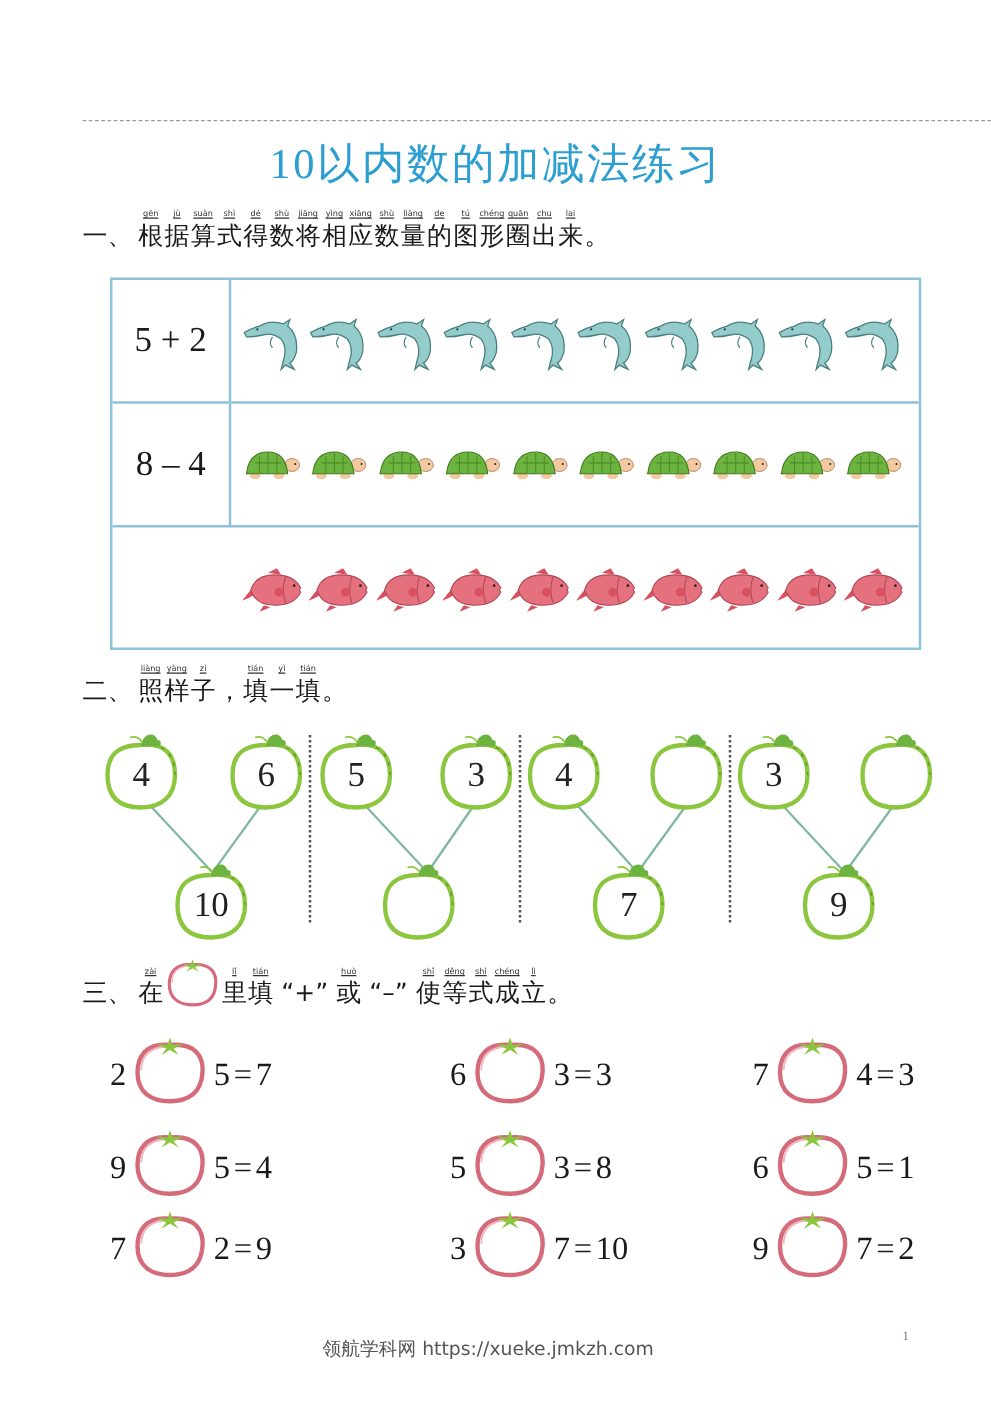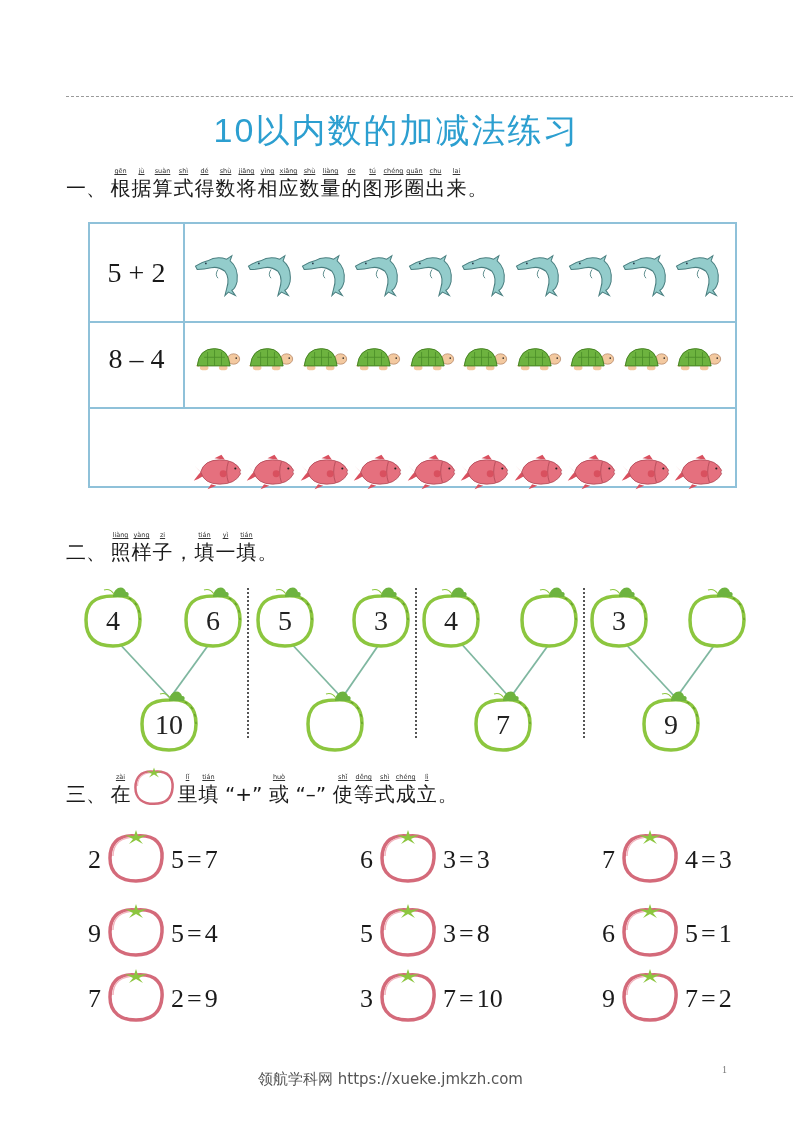--- a/index.html
+++ b/index.html
@@ -1,30 +1,30 @@
 <!DOCTYPE html>
 <html><head>
 <meta charset="utf-8">
 <style>
   html, body { margin: 0; padding: 0; background: #ffffff; }
   body { width: 793px; height: 1122px; position: relative; overflow: hidden;
          font-family: "DejaVu Sans", "Liberation Sans", sans-serif; color: #1a1a1a; }
   .dash-line { position: absolute; left: 66px; top: 96px; width: 727px; height: 0;
                border-top: 1px dashed #9a9a9a; }
   .title { position: absolute; left: 0; width: 793px; top: 108px; text-align: center;
-           font-size: 34px; color: #2c9fd0; letter-spacing: 2px; font-family: Liberation Sans, sans-serif; }
+           font-size: 34px; color: #2c9fd0; letter-spacing: 2px; font-family: Liberation Serif, serif; }
   .sec-head { position: absolute; left: 66px; font-size: 20px; color: #1a1a1a; white-space: nowrap; }
   .ruby-row { display: inline-flex; align-items: flex-end; }
   .rb { display: inline-flex; flex-direction: column; align-items: center; width: 21px; }
   .rb .py { font-size: 6.5px; color: #333; height: 10px; line-height: 10px; white-space: nowrap; text-decoration: underline; }
   .rb .ch { font-size: 20px; line-height: 24px; }
   .plain { font-size: 20px; line-height: 24px; display: inline-block; }
 
   
-  .tbl { position: absolute; left: 88px; top: 222px; width: 649px; height: 266px;
+  .tbl { position: absolute; left: 88px; top: 222px; width: 649px; height: 298px;
          border: 2px solid #8fc1d9; box-sizing: border-box; }
   .tbl-row { position: absolute; left: 0; width: 645px; height: 99px; border-bottom: 2px solid #8fc1d9; box-sizing: border-box; }
   .tbl-row:last-child { border-bottom: none; }
   .tbl-eq { position: absolute; left: 0; top: 0; width: 95px; height: 100%; border-right: 2px solid #8fc1d9;
             box-sizing: border-box; display: flex; align-items: center; justify-content: center;
             font-family: "Liberation Serif", "DejaVu Serif", serif; font-size: 28px; }
   .tbl-pics { position: absolute; left: 100px; top: 0; right: 8px; height: 100%; display: flex;
               align-items: center; justify-content: space-between; padding: 0 2px; }
   .pic { width: 52px; height: 52px; }
 
@@ -203,21 +203,21 @@
           <use href="#dolphin"></use>
         </svg>
         <svg class="pic" viewBox="0 0 60 60">
           <use href="#dolphin"></use>
         </svg>
         <svg class="pic" viewBox="0 0 60 60">
           <use href="#dolphin"></use>
         </svg>
       </div>
   </div>
-  <div class="tbl-row" style="top:86px">
+  <div class="tbl-row" style="top:99px">
     <div class="tbl-eq">8 – 4</div>
     <div class="tbl-pics">
         <svg class="pic" viewBox="0 0 60 40">
           <use href="#turtle"></use>
         </svg>
         <svg class="pic" viewBox="0 0 60 40">
           <use href="#turtle"></use>
         </svg>
         <svg class="pic" viewBox="0 0 60 40">
           <use href="#turtle"></use>

